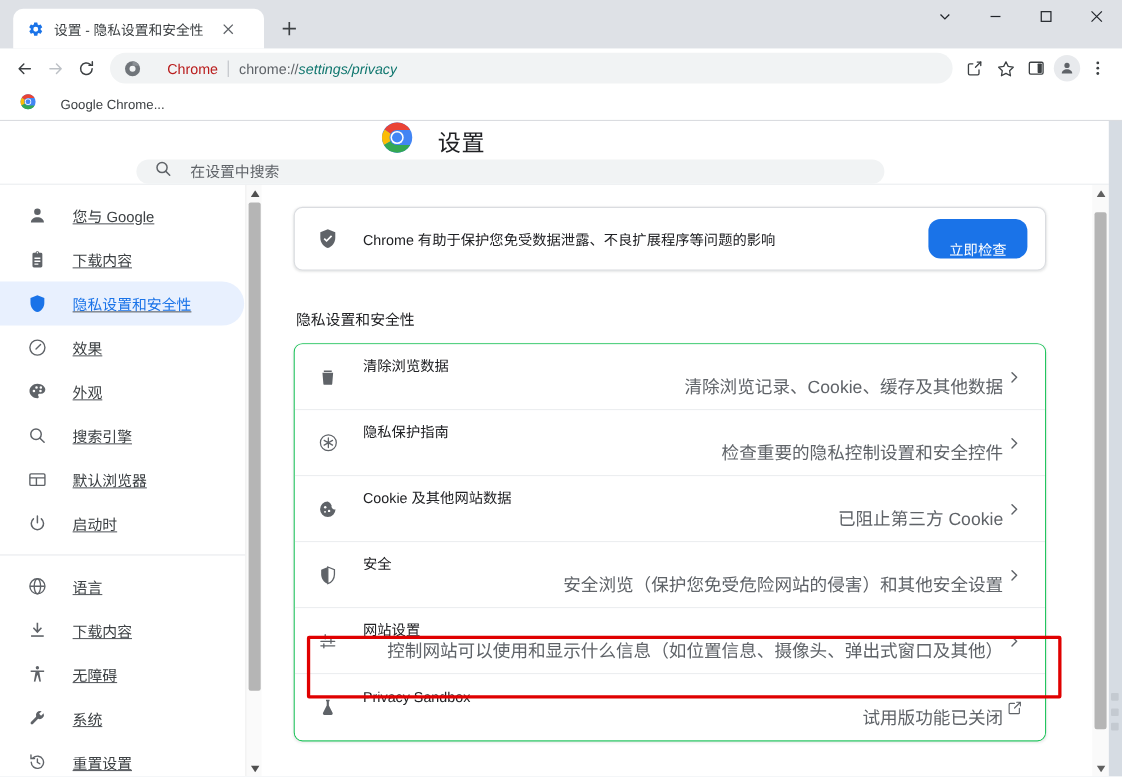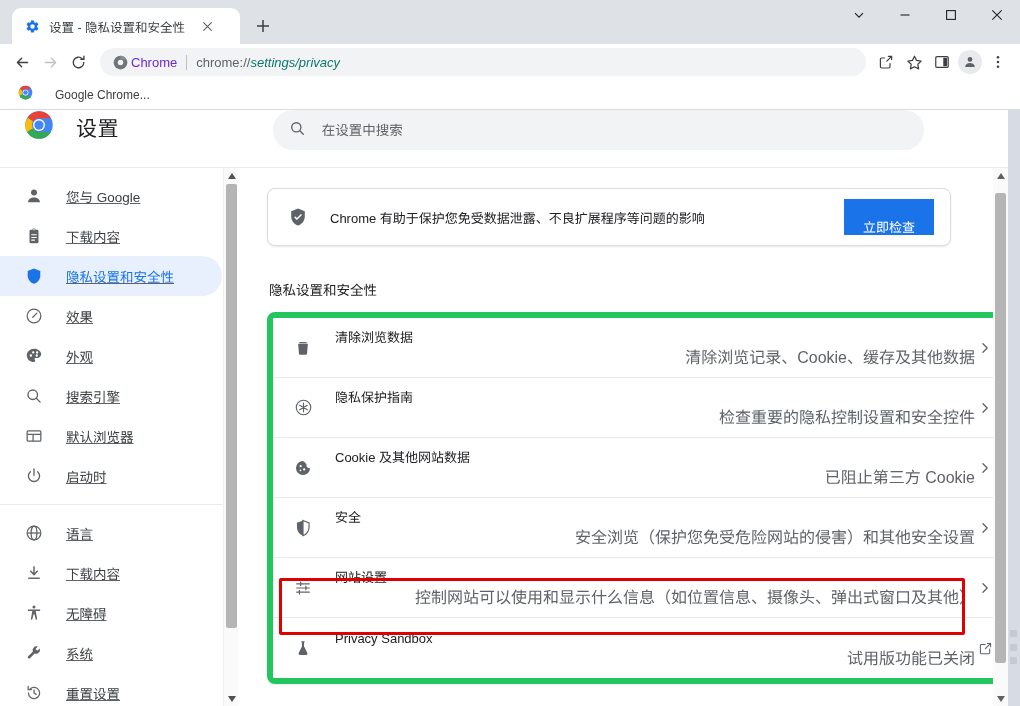--- a/index.html
+++ b/index.html
@@ -89,22 +89,22 @@
     border-radius: 14px;
     display: flex; align-items: center;
     padding: 0 12px;
     min-width: 0;
   }
   .omni-chrome-icon {
     width: 16px; height: 16px; flex: 0 0 16px;
     display: flex; align-items: center; justify-content: center;
   }
   .omni-scheme {
-    font-size: 13px; color: #6d28d9;
-    margin-left: 3px; white-space: nowrap;
+    font-size: 13px; color: #b91c1c;
+    margin-left: 24px; white-space: nowrap;
   }
   .omni-divider {
     width: 1px; height: 15px;
     background: #bdc1c6;
     margin: 0 9px;
     flex: 0 0 1px;
   }
   .omni-url {
     font-size: 13px; color: #5f6368;
     white-space: nowrap; overflow: hidden; text-overflow: ellipsis;
@@ -141,21 +141,21 @@
   .page {
     position: absolute; left: 0; top: 110px;
     width: 1020px; height: 596px;
     background: #ffffff;
     overflow: hidden;
   }
   .settings-header {
     position: absolute; left: 0; top: 0;
     width: 924px; height: 57px;
     background: #ffffff;
-    display: flex; align-items: flex-start;
+    display: flex; align-items: center; flex-direction: column;
   }
   .brandwrap { display: flex; align-items: center; width: 280px; padding-left: 24px; }
   .brand-title {
     font-size: 21px; color: #202124; margin-left: 22px;
     font-weight: 400; letter-spacing: 0.5px;
   }
   .search-box {
     width: 680px; height: 40px;
     background: #f1f3f4;
     border-radius: 20px;
@@ -263,35 +263,35 @@
   }
   .safety-text {
     flex: 1 1 auto;
     font-size: 13px; color: #202124;
     margin-left: 22px;
   }
   .btn-primary {
     background: #1a73e8;
     color: #ffffff;
     border: none;
-    border-radius: 0;
+    border-radius: 11px;
     height: 32px;
     padding: 18px 19px;
     font-size: 13px;
     font-family: "Liberation Sans", "DejaVu Sans", sans-serif;
     white-space: nowrap;
   }
   .section-title {
     font-size: 13.5px; color: #202124;
     margin: 33px 0 13px 2px;
   }
   .settings-card {
-    width: 752px;
-    background: #ffffff;
-    border: 6px solid #22c55e;
+    width: 684px;
+    background: #ffffff;
+    border: 1px solid #22c55e;
     border-radius: 8px;
     box-shadow: 0 1px 2px rgba(60,64,67,.1);
     overflow: hidden;
   }
   .srow {
     display: flex; align-items: center;
     height: 60px;
     padding: 0 18px 0 20px;
     border-bottom: 1px solid #e8eaed;
     background: #ffffff;

